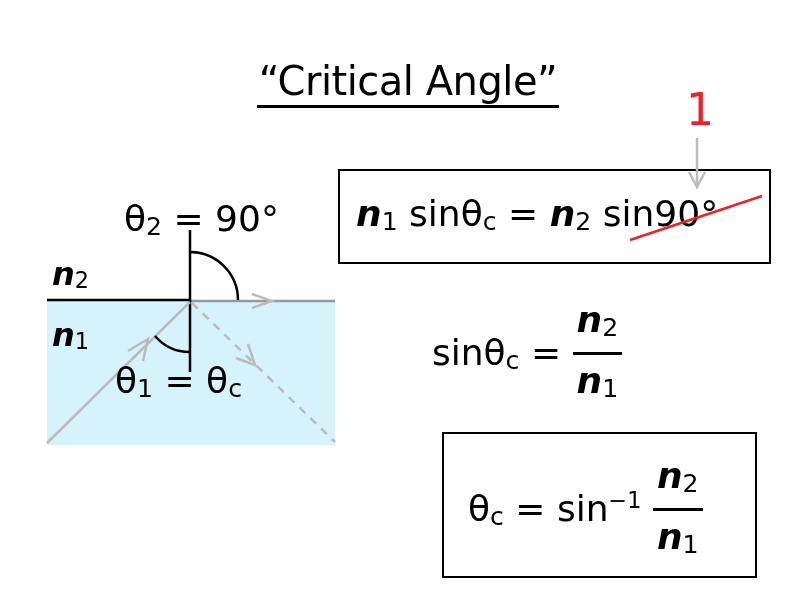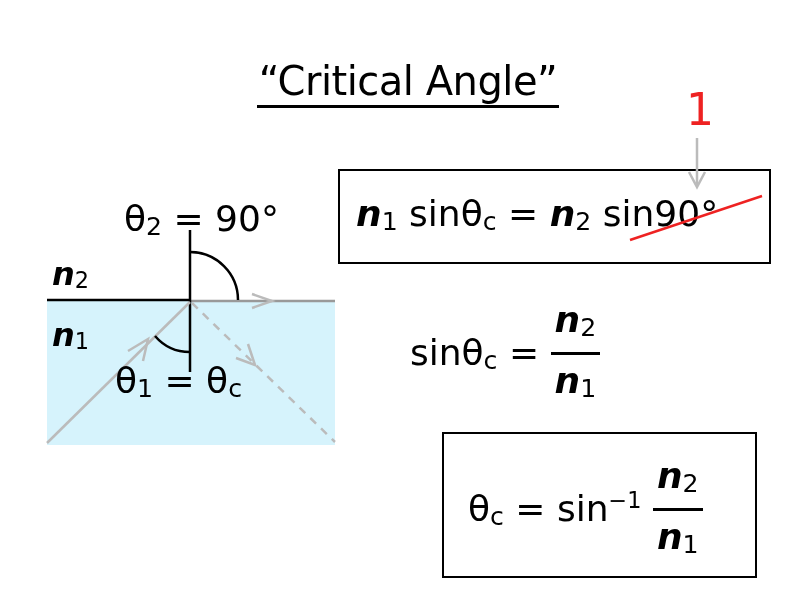--- a/index.html
+++ b/index.html
@@ -46,16 +46,16 @@
 
 <div class="abs box" style="left:338px; top:169px; width:433px; height:95px;"></div>
 <div class="abs eq" style="left:356px; top:193px;"><span class="it">n</span><sub>1</sub><span> sinθ</span><sub>c</sub><span> = </span><span class="it">n</span><sub>2</sub><span> sin90°</span></div>
 <svg class="abs" width="800" height="600" style="left:0;top:0;">
   <line x1="630" y1="240" x2="762" y2="196" stroke="#ee2222" stroke-width="2.5"></line>
   <line x1="697" y1="138" x2="697" y2="185" stroke="#bbb" stroke-width="2.5"></line>
   <polyline points="689,172 697,187 705,172" fill="none" stroke="#bbb" stroke-width="2.5"></polyline>
 </svg>
 <div class="abs red" style="left:686px; top:84px; font-size:44px;">1</div>
 
-<div class="abs eq" style="left:410px; top:296px;"><span>sinθ</span><sub>c</sub><span> = </span><span class="frac"><span class="num"><span class="it">n</span><sub>2</sub></span><span class="den"><span class="it">n</span><sub>1</sub></span></span></div>
+<div class="abs eq" style="left:432px; top:296px;"><span>sinθ</span><sub>c</sub><span> = </span><span class="frac"><span class="num"><span class="it">n</span><sub>2</sub></span><span class="den"><span class="it">n</span><sub>1</sub></span></span></div>
 
 <div class="abs box" style="left:442px; top:432px; width:315px; height:146px;"></div>
 <div class="abs eq" style="left:468px; top:452px;"><span>θ</span><sub>c</sub><span> = </span><span>sin</span><span class="sup">−1</span> <span class="frac"><span class="num"><span class="it">n</span><sub>2</sub></span><span class="den"><span class="it">n</span><sub>1</sub></span></span></div>
 
 </body></html>

